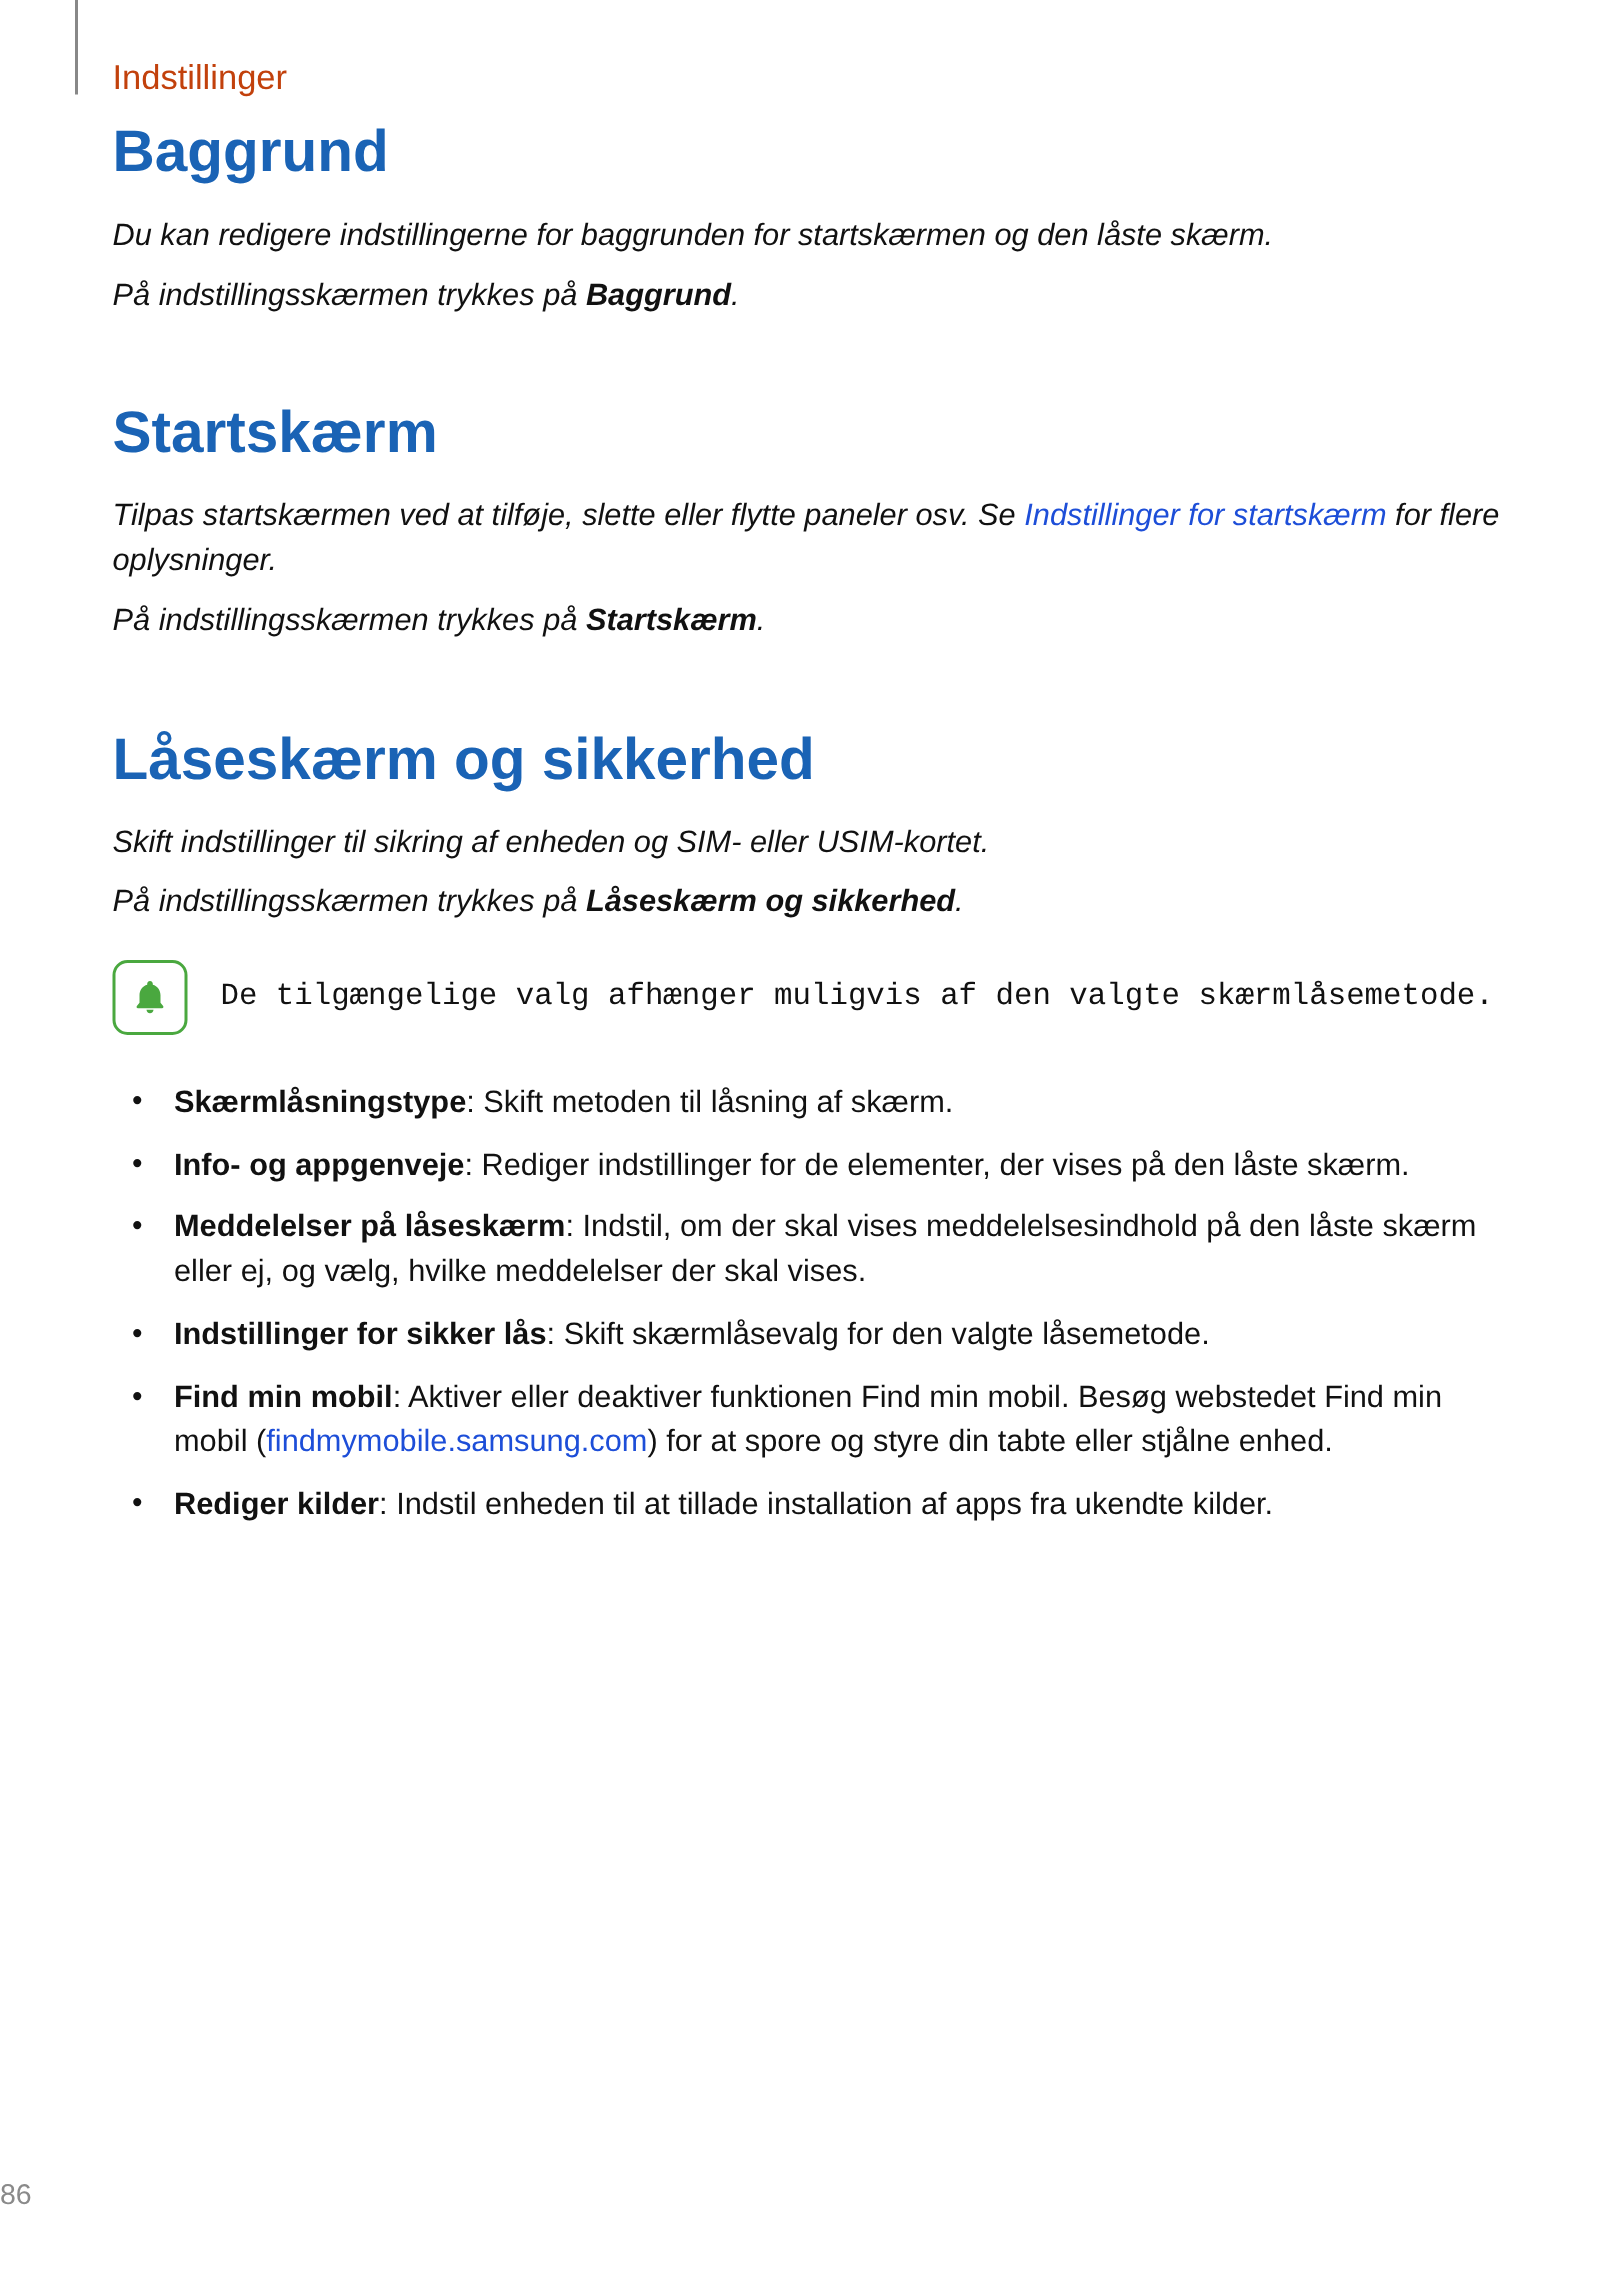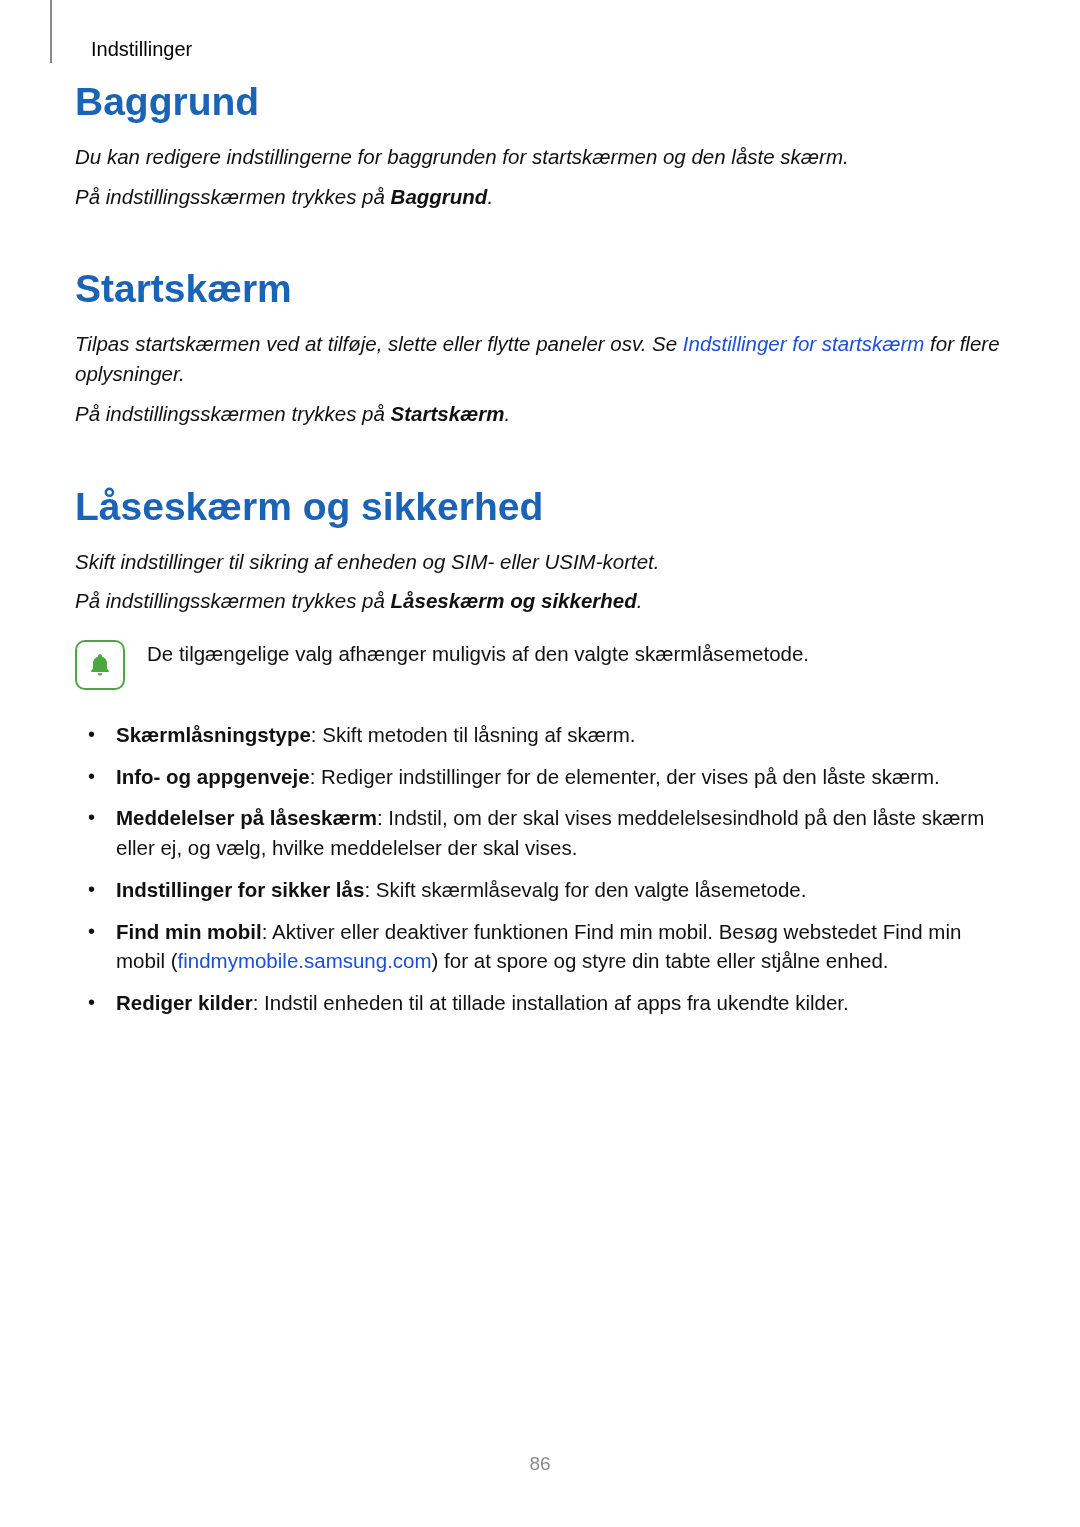--- a/index.html
+++ b/index.html
@@ -21,24 +21,24 @@
   .header-rule {
     position: absolute;
     left: 50px;
     top: 0;
     width: 2px;
     height: 63px;
     background: #888;
   }
   .header-label {
     position: absolute;
-    left: 91px;
+    left: 75px;
     top: 38px;
-    font-size: 20px;
-    color: #000000;
+    font-size: 23px;
+    color: #c2410c;
   }
   .content {
     padding-top: 80px;
   }
   h2 {
     color: #1a63b5;
     font-weight: 700;
     font-size: 39px;
     margin: 0 0 18px 0;
   }
@@ -57,23 +57,25 @@
   }
   a.link {
     color: #1d4ed8;
     text-decoration: none;
   }
   .bold {
     font-weight: 700;
   }
   .note-row {
     display: flex;
+    align-items: center;
     gap: 22px;
     margin-top: 24px;
     margin-bottom: 30px;
+    font-family: Liberation Mono, monospace;
   }
   .note-icon {
     width: 46px;
     height: 46px;
     border: 2.5px solid #4aa83f;
     border-radius: 10px;
     display: flex;
     align-items: center;
     justify-content: center;
     flex-shrink: 0;
@@ -105,21 +107,21 @@
     left: 0;
     top: 0;
     font-size: 20px;
     color: #111;
   }
   .page-number {
     position: absolute;
     bottom: 52px;
     left: 0;
     width: 100%;
-    text-align: center;
+    text-align: left;
     font-size: 19px;
     color: #8a8a8a;
   }
 </style>
 </head>
 <body>
 
 <div class="page">
 
   <div class="header-rule"></div>

